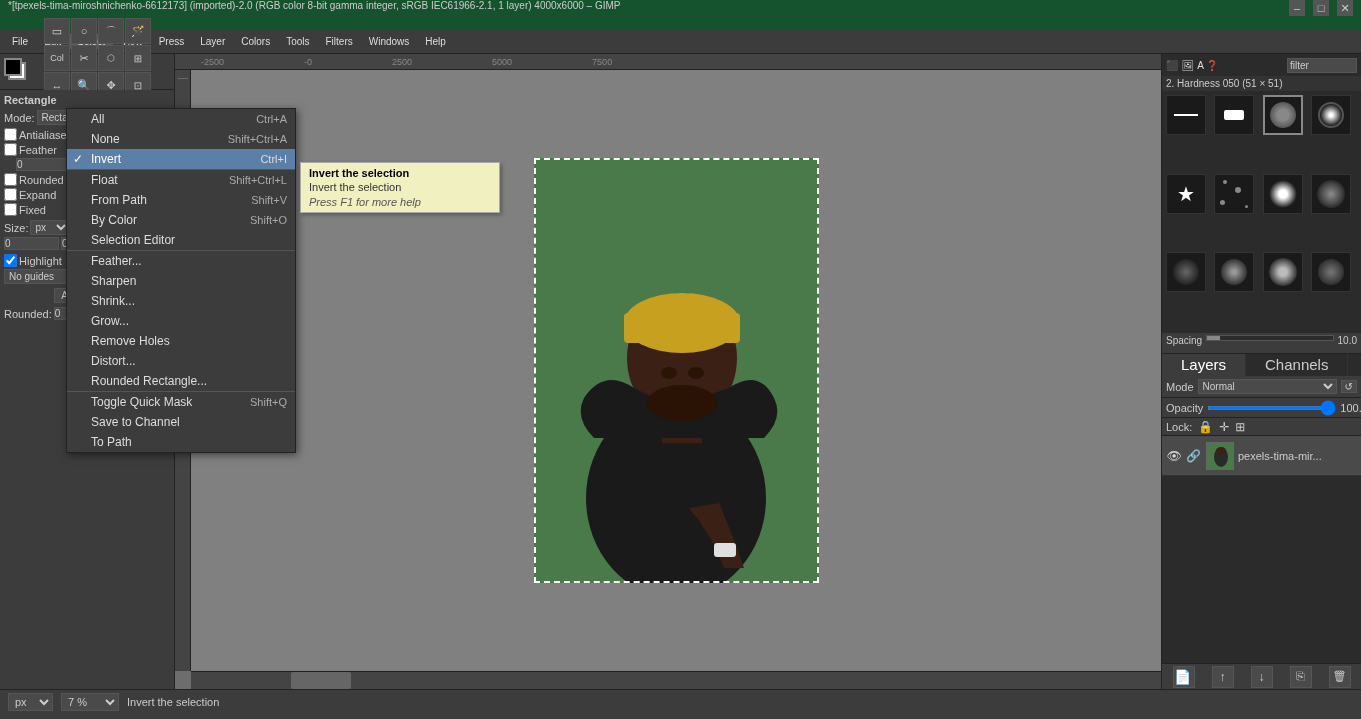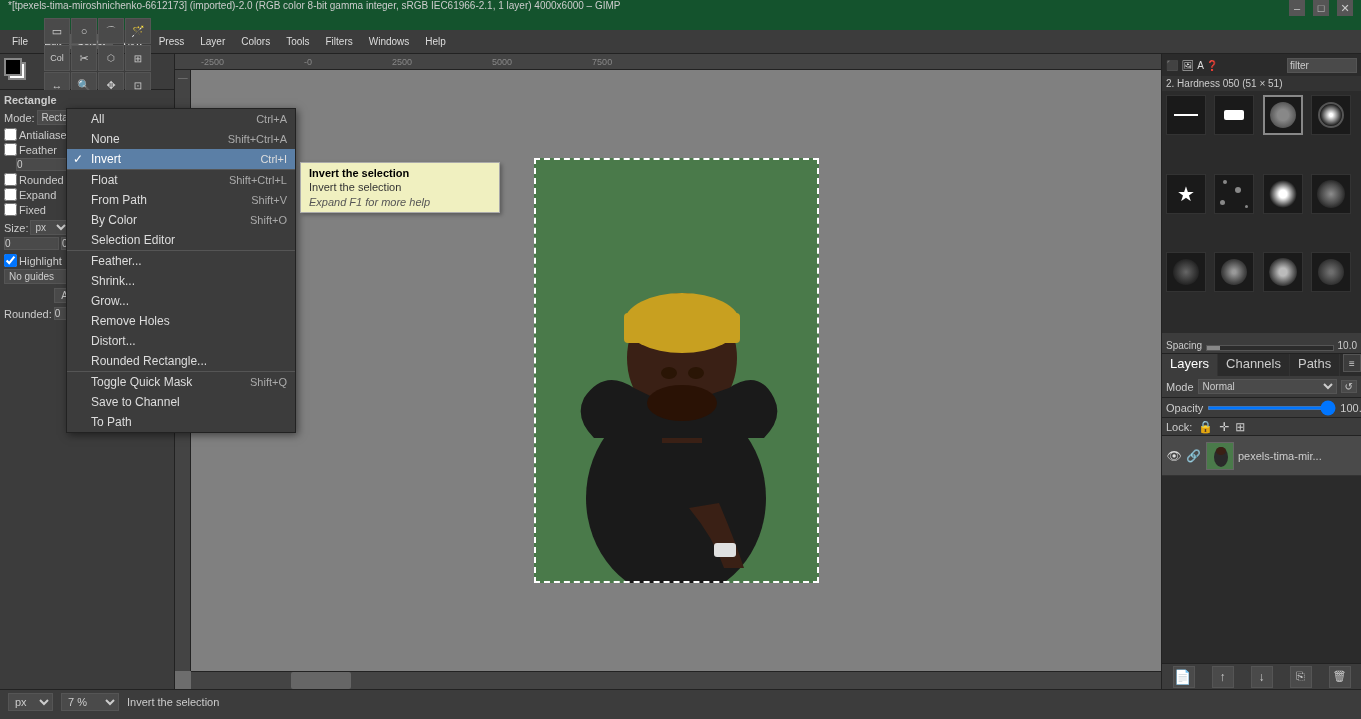--- a/index.html
+++ b/index.html
@@ -77,22 +77,22 @@
       width: 40px;
       height: 40px;
       background: #1a1a1a;
       display: flex;
       align-items: center;
       justify-content: center;
       cursor: pointer;
       border: 1px solid #333;
     }
     .layer-tab {
-      padding: 2px 8px;
-      font-size: 13px;
+      padding: 2px 19px;
+      font-size: 15px;
       cursor: pointer;
       color: #ccc;
       border-right: 1px solid #333;
     }
     .layer-tab.active { background: #3c3c3c; color: #fff; }
     .layer-item {
       height: 36px;
       display: flex;
       align-items: center;
       padding: 0 4px;
@@ -447,21 +447,21 @@
           <div style="width:26px;height:26px;background:radial-gradient(circle, #999 10%, #444 60%, transparent 90%);border-radius:50%;"></div>
         </div>
         <div class="brush-cell" style="width:40px;height:40px;background:#1a1a1a;display:flex;align-items:center;justify-content:center;border:1px solid #333;cursor:pointer;">
           <div style="width:28px;height:28px;background:radial-gradient(circle, #bbb 20%, transparent 80%);border-radius:50%;"></div>
         </div>
         <div class="brush-cell" style="width:40px;height:40px;background:#1a1a1a;display:flex;align-items:center;justify-content:center;border:1px solid #333;cursor:pointer;">
           <div style="width:26px;height:26px;background:radial-gradient(circle, #777 10%, #333 70%);border-radius:50%;opacity:0.9;"></div>
         </div>
       </div>
 
-      <div style="padding:2px 4px; background:#3c3c3c; font-size:10px; color:#ccc; display:flex; align-items:flex-end; gap:4px; height:20px;">
+      <div style="padding:2px 4px; background:#3c3c3c; font-size:10px; color:#ccc; display:flex; align-items:flex-start; gap:4px; height:20px;">
         <span>Spacing</span>
         <div style="flex:1; height:6px; background:#2b2b2b; border:1px solid #555; position:relative;">
           <div style="width:10%; height:100%; background:#888;"></div>
         </div>
         <span>10.0</span>
       </div>
     </div>
 
     <div style="flex:1; display:flex; flex-direction:column;">
 
@@ -554,20 +554,23 @@
       <div class="dropdown-item">
         <span>Selection Editor</span>
       </div>
     </div>
 
     <div class="menu-section">
       <div class="dropdown-item">
         <span>Feather...</span>
       </div>
       <div class="dropdown-item">
+        <span>Sharpen</span>
+      </div>
+      <div class="dropdown-item">
         <span>Shrink...</span>
       </div>
       <div class="dropdown-item">
         <span>Grow...</span>
       </div>
       <div class="dropdown-item">
         <span>Remove Holes</span>
       </div>
       <div class="dropdown-item">
         <span>Distort...</span>
@@ -587,21 +590,21 @@
       </div>
       <div class="dropdown-item">
         <span>To Path</span>
       </div>
     </div>
   </div>
 
   <div id="invert-tooltip" style="position:absolute; left:300px; top:108px; background:#f0f0c0; border:1px solid #aaa; padding:4px 8px; font-size:11px; color:#000; box-shadow:2px 2px 4px rgba(0,0,0,0.3); z-index:200; min-width:160px;">
     <div class="tip-title">Invert the selection</div>
     <div class="tip-desc" style="color:#333; margin-top:2px;">Invert the selection</div>
-    <div class="tip-hint" style="color:#555; font-style:italic; margin-top:3px;">Expand F1 for more help</div>
+    <div class="tip-hint" style="color:#555; font-style:italic; margin-top:3px;">Press F1 for more help</div>
   </div>
 
 </div>
 
 <div id="status-bar" style="height:24px; background:#3c3c3c; border-top:1px solid #222; display:flex; align-items:center; padding:0 8px; font-size:11px; color:#ccc; gap:8px;">
   <select style="background:#4a4a4a;border:1px solid #555;color:#ccc;font-size:11px;padding:1px 2px;">
     <option>px</option>
     <option>%</option>
     <option>mm</option>
   </select>

